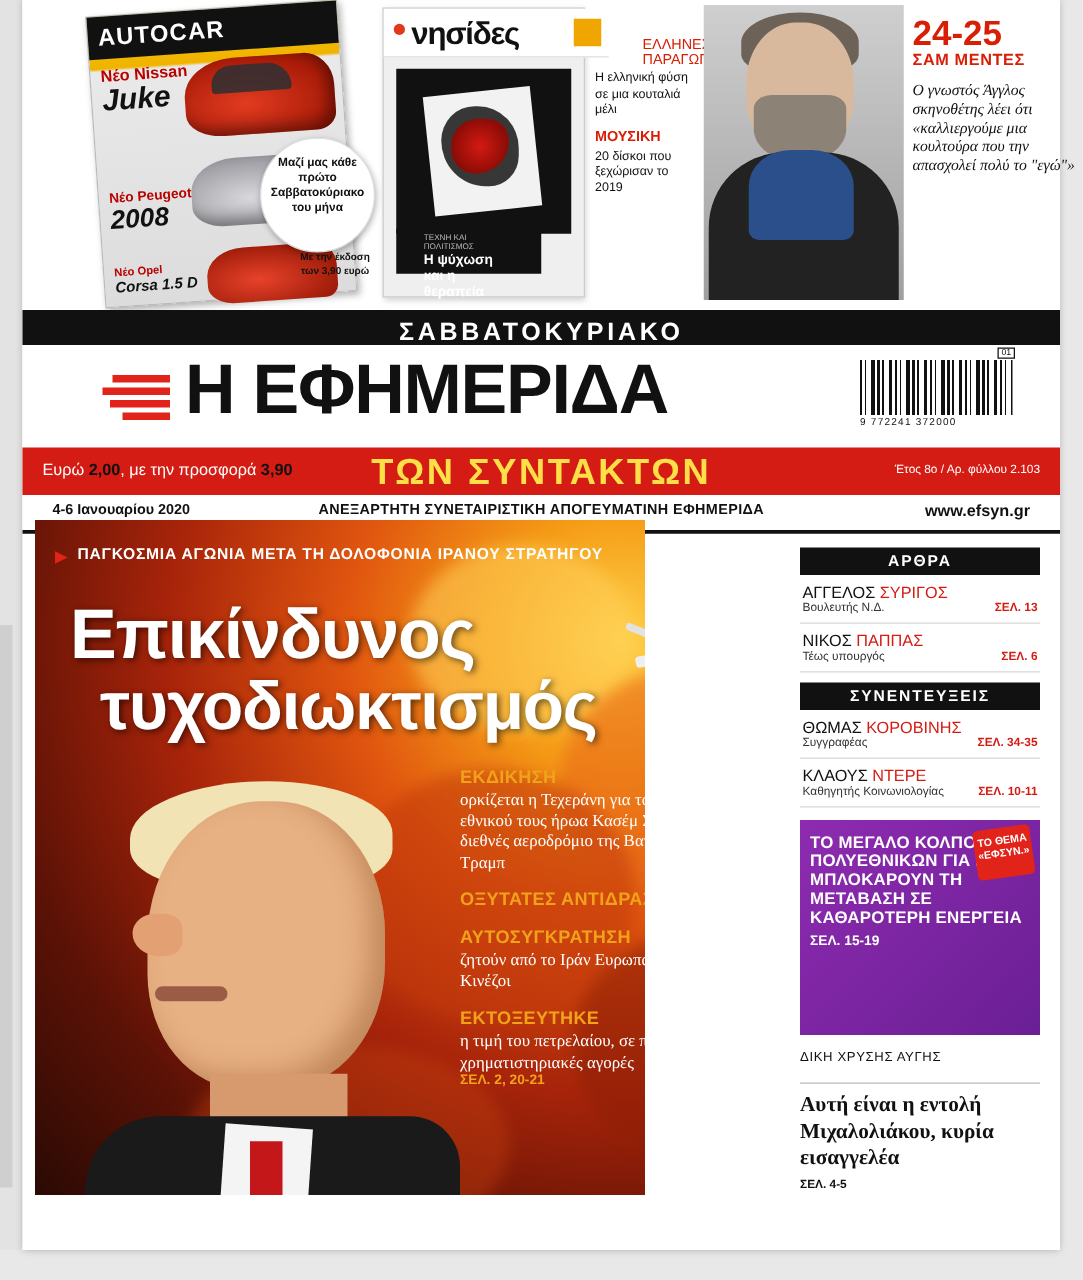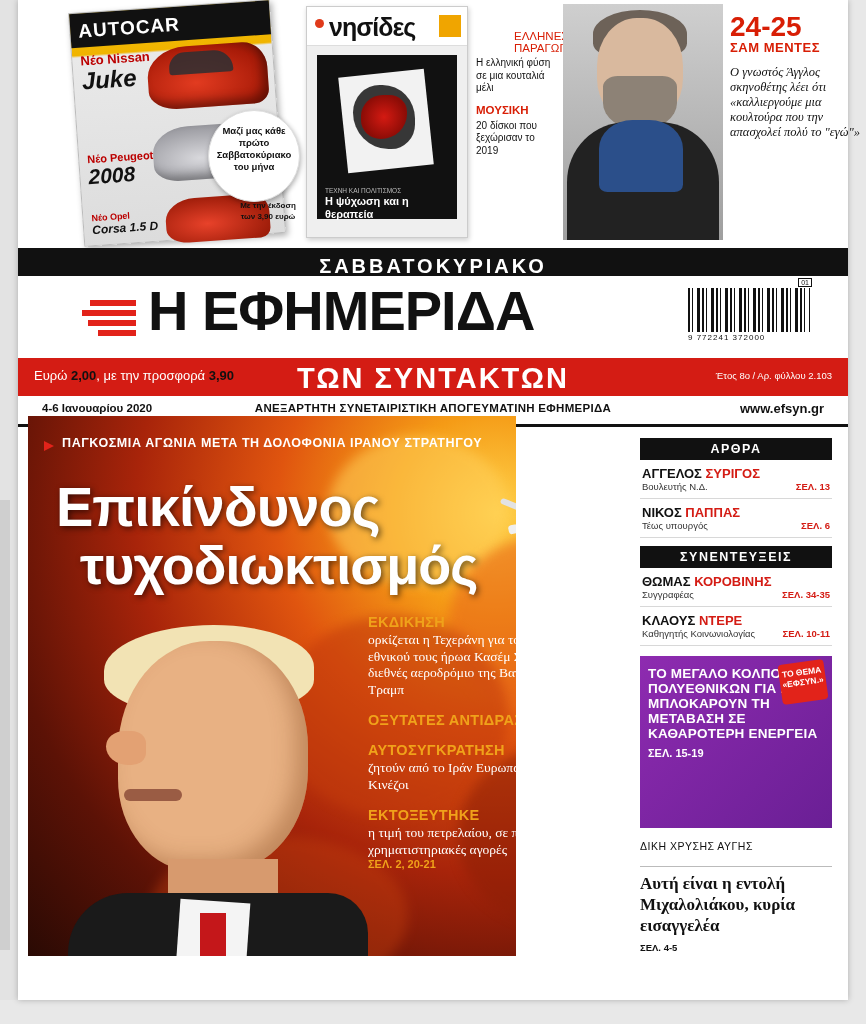--- a/index.html
+++ b/index.html
@@ -23,29 +23,29 @@
   .mag .m1 .l5{position:absolute;left:8px;top:200px;color:#b00;font-size:9px;font-weight:bold;}
   .mag .m1 .l6{position:absolute;left:8px;top:210px;color:#111;font-size:12px;font-weight:bold;font-style:italic;}
   .car1{position:absolute;right:6px;top:40px;width:120px;height:62px;background:radial-gradient(ellipse at 40% 60%,#e23b20 0%,#a81b08 70%,#6d1205 100%);border-radius:40px 24px 16px 30px/30px 26px 14px 18px;box-shadow:inset -6px -6px 10px rgba(0,0,0,.35);}
   .car1:after{content:"";position:absolute;left:22px;top:6px;width:64px;height:22px;background:#2b2f33;border-radius:20px 24px 4px 4px;opacity:.85;}
   .car2{position:absolute;right:10px;top:120px;width:116px;height:54px;background:radial-gradient(ellipse at 40% 60%,#d8d8dc 0%,#9a9aa0 70%,#6a6a70 100%);border-radius:36px 22px 12px 26px/26px 22px 12px 16px;box-shadow:inset -6px -6px 10px rgba(0,0,0,.3);}
   .car3{position:absolute;right:14px;top:192px;width:104px;height:44px;background:radial-gradient(ellipse at 40% 60%,#e8422a 0%,#9d1c09 75%);border-radius:30px 18px 10px 22px/22px 18px 10px 14px;}
   .badge{position:absolute;left:150px;top:108px;width:92px;height:92px;border-radius:50%;background:#fff;border:1px solid #ddd;box-shadow:1px 2px 5px rgba(0,0,0,.3);text-align:center;font-size:9.5px;line-height:12px;color:#111;padding-top:14px;box-sizing:border-box;font-weight:bold;}
   .pricebox{position:absolute;left:178px;top:198px;width:64px;height:34px;font-size:8px;color:#111;text-align:center;line-height:11px;font-weight:bold;}
 
   .nis{position:absolute;left:288px;top:6px;width:160px;height:230px;background:#efefef;border:1px solid #ccc;box-shadow:1px 2px 5px rgba(0,0,0,.2);}
-  .nis .nh{position:absolute;left:0;top:0;width:100%;height:38px;background:#fff;border-bottom:1px solid #ddd;}
+  .nis .nh{position:absolute;left:0;top:0;width:100%;height:38px;background:#fff;border-bottom:1px solid #ddd;padding-left:20px;}
   .nis .nh .dot{position:absolute;left:8px;top:12px;width:9px;height:9px;border-radius:50%;background:#e03a1a;}
   .nis .nh .ttl{position:absolute;left:22px;top:6px;font-size:25px;font-weight:bold;color:#111;letter-spacing:-1px;}
   .nis .nh .bar{position:absolute;right:6px;top:8px;width:22px;height:22px;background:#f0a500;}
   .nis .art{position:absolute;left:10px;top:48px;width:140px;height:132px;background:#111;}
   .nis .art .blob{position:absolute;left:26px;top:18px;width:86px;height:96px;background:#f2f2f2;transform:rotate(-6deg);}
   .nis .art .red{position:absolute;left:44px;top:40px;width:46px;height:44px;background:radial-gradient(circle,#d41a12 0%,#8c0c06 70%);border-radius:50% 40% 60% 45%;}
   .nis .art .blk{position:absolute;left:36px;top:30px;width:62px;height:64px;background:#161616;border-radius:45% 55% 40% 60%;opacity:.85;}
-  .nis .capbox{position:absolute;left:10px;top:176px;width:140px;height:36px;background:#111;padding:4px 8px;box-sizing:border-box;}
+  .nis .capbox{position:absolute;left:10px;top:176px;width:116px;height:36px;background:#111;padding:4px 22px;box-sizing:border-box;}
   .nis .capbox .t{color:#fff;font-size:11px;font-weight:bold;line-height:13px;}
   .nis .capbox .s{color:#bbb;font-size:6.5px;display:block;margin-bottom:1px;}
 
   .nisTxt{position:absolute;left:458px;top:30px;width:80px;font-size:11px;line-height:13px;color:#111;}
   .nisTxt .h{color:#d81e05;font-weight:normal;font-size:11.5px;line-height:12px;margin-left:38px;}
   .nisTxt .b{font-size:10px;line-height:12.5px;margin-top:3px;}
   .nisTxt .h2{color:#d81e05;font-weight:bold;font-size:11.5px;margin-top:9px;}
 
   .portrait{position:absolute;left:545px;top:4px;width:160px;height:236px;background:linear-gradient(180deg,#cfcfcf 0%,#9f9f9f 100%);overflow:hidden;}
   .portrait .head{position:absolute;left:34px;top:14px;width:86px;height:104px;background:#d9b99e;border-radius:46% 46% 42% 42%;}
@@ -72,21 +72,21 @@
   .arrows i:nth-child(4){top:32px;left:20px;width:38px;}
   .barcode{position:absolute;right:38px;top:12px;width:122px;height:60px;}
   .barcode .bars{position:absolute;left:0;top:0;width:122px;height:44px;
     background:repeating-linear-gradient(90deg,#111 0 2px,#fff 2px 4px,#111 4px 5px,#fff 5px 9px,#111 9px 12px,#fff 12px 14px);}
   .barcode .num{position:absolute;left:0;top:45px;font-size:8px;letter-spacing:1px;color:#111;}
   .barcode .iss{position:absolute;right:-2px;top:-10px;font-size:7px;color:#111;border:1px solid #111;padding:0 2px;}
 
   .redband{position:absolute;left:18px;top:358px;width:830px;height:38px;background:#d41c14;}
   .redband .l{position:absolute;left:16px;top:10px;color:#fff;font-size:13px;}
   .redband .l b{color:#111;}
-  .redband .c{position:absolute;left:0;right:0;top:4px;text-align:center;color:#ffffff;font-size:29px;font-weight:bold;letter-spacing:2px;}
+  .redband .c{position:absolute;left:0;right:0;top:4px;text-align:center;color:#fde047;font-size:29px;font-weight:bold;letter-spacing:2px;}
   .redband .r{position:absolute;right:16px;top:12px;color:#fff;font-size:9.5px;}
   .subband{position:absolute;left:18px;top:396px;width:830px;height:28px;border-bottom:3px solid #111;background:#fff;}
   .subband .d{position:absolute;left:24px;top:6px;font-size:11.5px;color:#111;font-weight:bold;}
   .subband .m{position:absolute;left:0;right:0;top:6px;text-align:center;font-size:11.5px;color:#111;font-weight:bold;letter-spacing:.3px;}
   .subband .w{position:absolute;right:24px;top:5px;font-size:13px;color:#111;font-weight:bold;}
 
   
   .main{position:absolute;left:28px;top:416px;width:488px;height:540px;background:#111;overflow:hidden;}
   .bg{position:absolute;left:0;top:0;width:600px;height:540px;
      background:
@@ -118,21 +118,21 @@
   .bullets{position:absolute;left:340px;top:198px;width:250px;color:#fff;}
   .bl{margin-bottom:14px;}
   .bl .h{color:#f0a21a;font-weight:bold;font-size:14.5px;letter-spacing:.3px;}
   .bl .b{font-family:"Liberation Serif",serif;font-size:13.5px;line-height:16.5px;color:#fff;margin-top:2px;}
   .bl .pg{color:#f0a21a;font-weight:bold;font-size:11px;}
 
   
   .rcol{position:absolute;left:640px;top:438px;width:192px;}
   .secthead{background:#111;color:#fff;text-align:center;font-size:12.5px;font-weight:bold;letter-spacing:1.5px;padding:4px 0;margin-bottom:0;}
   .item{border-bottom:1px solid #d8d8d8;padding:6px 2px 6px 2px;}
-  .item .nm{font-size:13px;color:#111;font-weight:bold;}
+  .item .nm{font-size:13px;color:#111;font-weight:normal;}
   .item .nm .sur{color:#d41c14;}
   .item .row{display:flex;justify-content:space-between;align-items:baseline;}
   .item .role{font-size:9.5px;color:#333;}
   .item .pg{font-size:9.5px;color:#d41c14;font-weight:bold;white-space:nowrap;}
   .adbox{position:relative;margin-top:10px;height:172px;background:linear-gradient(135deg,#8e2bb0 0%,#6a1f95 100%);color:#fff;padding:10px 8px;box-sizing:border-box;}
   .adbox .t{font-size:13.5px;font-weight:bold;line-height:15px;letter-spacing:.2px;}
   .adbox .pg{margin-top:6px;font-size:11px;font-weight:bold;color:#fff;}
   .adbox .stamp{position:absolute;right:6px;top:6px;width:46px;height:40px;background:#e2231a;border-radius:4px;color:#fff;font-size:8.5px;font-weight:bold;text-align:center;padding-top:5px;box-sizing:border-box;line-height:10px;transform:rotate(-8deg);}
   .lastblock{margin-top:12px;}
   .lastblock .k{font-size:10.5px;color:#111;letter-spacing:.5px;border-bottom:1px solid #bbb;padding-bottom:14px;}

